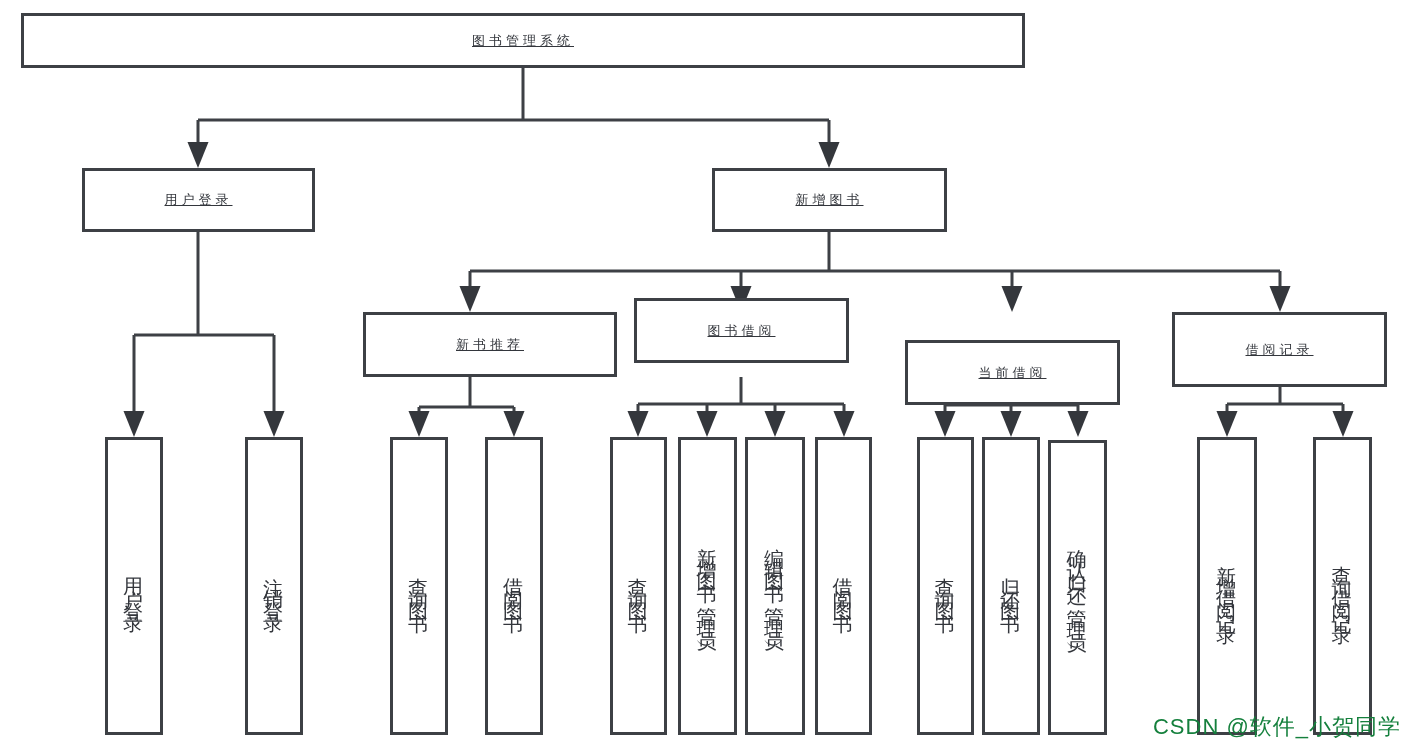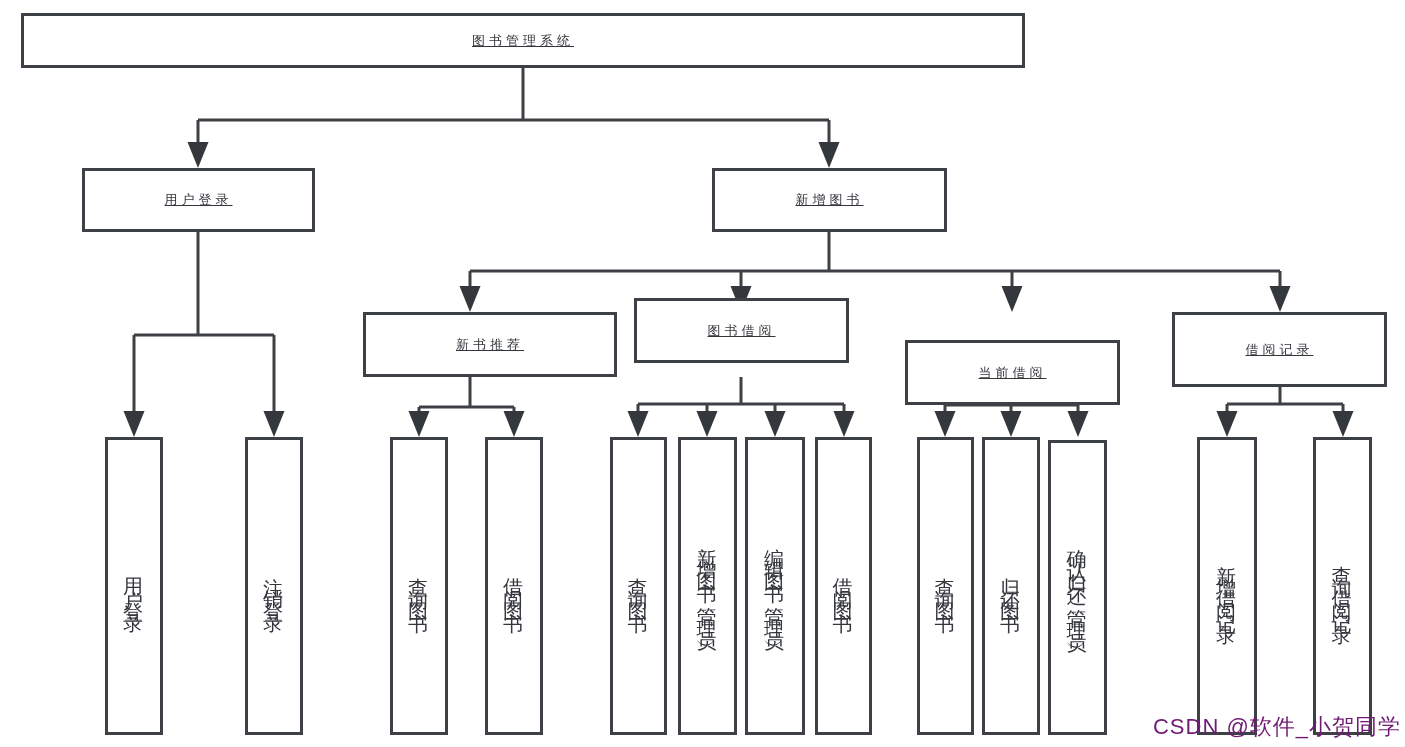--- a/index.html
+++ b/index.html
@@ -25,21 +25,21 @@
   .vbox{
     writing-mode:vertical-rl;
     text-orientation:mixed;
     font-size:20px;
     letter-spacing:12px;
     white-space:nowrap;
   }
   .watermark{
     position:absolute;right:4px;bottom:5px;z-index:6;
     font-size:22px;letter-spacing:1px;
-    color:#701a75;white-space:nowrap;
+    color:#15803d;white-space:nowrap;
   }
 </style>
 </head>
 <body>
 
 <div class="canvas">
 
   <svg class="connectors" width="1405" height="747" viewBox="0 0 1405 747">
 
     <g>

